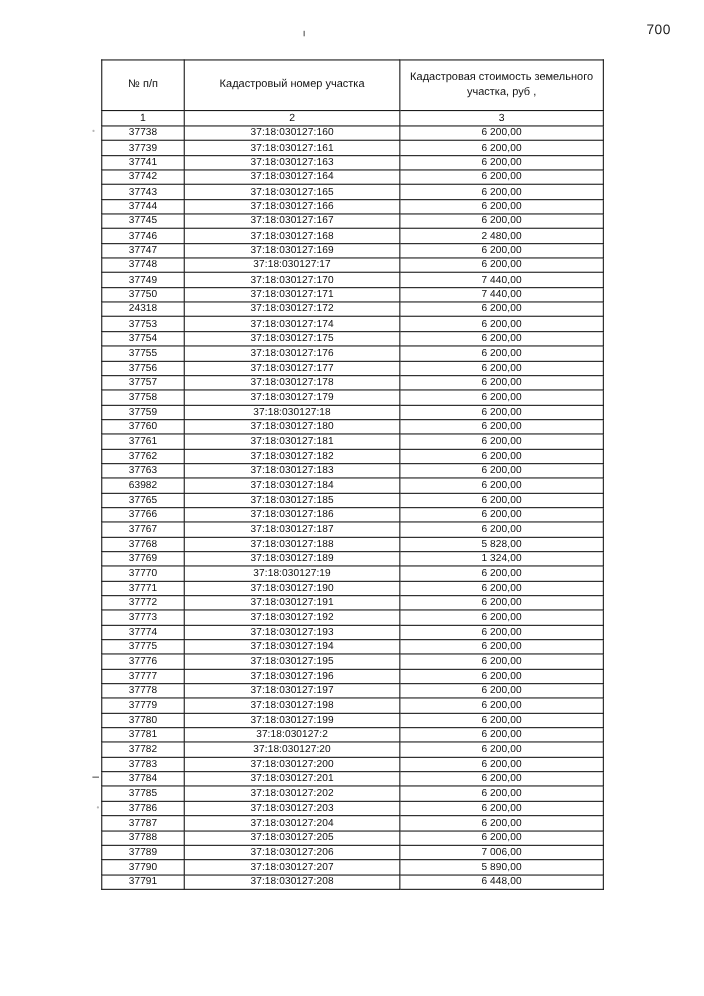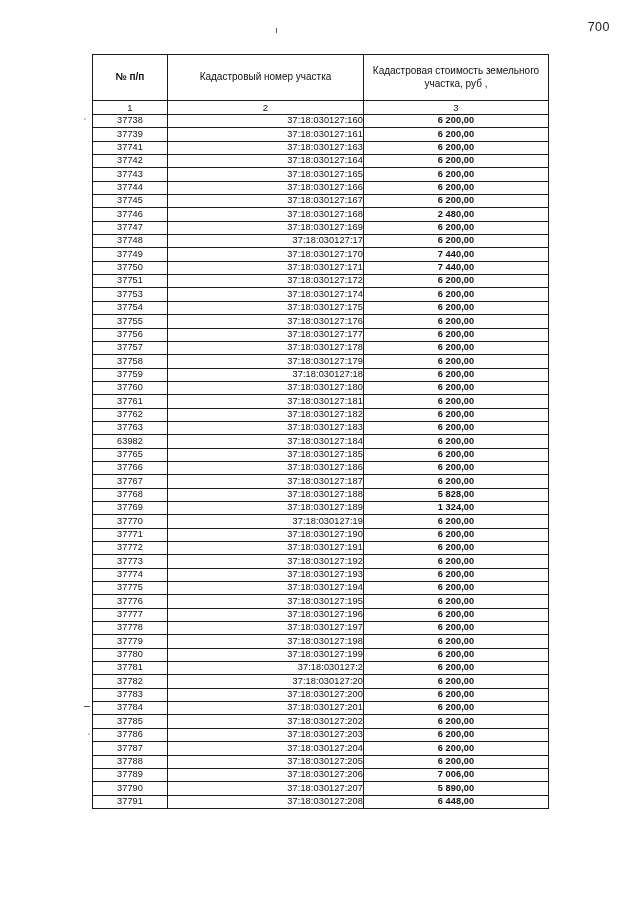--- a/index.html
+++ b/index.html
@@ -69,33 +69,33 @@
   col.c1 { width: 75px; }
   col.c2 { width: 196px; }
   col.c3 { width: 185px; }
 
   thead th.head {
     font-size: 10px;
     padding: 10px 4px;
     line-height: 1.25;
     vertical-align: middle;
   }
-  thead th.head.h1 { font-size: 10px; font-weight: bold; }
+  thead th.head.h1 { font-size: 10px; }
   thead td.numrow {
     font-size: 9.5px;
     height: 13px;
   }
   tbody td {
     height: 12.35px;
     white-space: nowrap;
     letter-spacing: 0.1px;
   }
   tbody td.col1 { font-size: 9.2px; }
-  tbody td.col2 { font-size: 9.2px; text-align: right; }
-  tbody td.col3 { font-size: 9.2px; font-weight: bold; }
+  tbody td.col2 { font-size: 9.2px; }
+  tbody td.col3 { font-size: 9.2px; }
   .speck {
     position: absolute;
     background: #6b6b6b;
     width: 2px;
     height: 2px;
     border-radius: 50%;
     opacity: 0.5;
   }
 </style>
 </head>
@@ -185,21 +185,21 @@
             <td class="col1">37749</td>
             <td class="col2">37:18:030127:170</td>
             <td class="col3">7 440,00</td>
           </tr>
           <tr>
             <td class="col1">37750</td>
             <td class="col2">37:18:030127:171</td>
             <td class="col3">7 440,00</td>
           </tr>
           <tr>
-            <td class="col1">37751</td>
+            <td class="col1">24318</td>
             <td class="col2">37:18:030127:172</td>
             <td class="col3">6 200,00</td>
           </tr>
           <tr>
             <td class="col1">37753</td>
             <td class="col2">37:18:030127:174</td>
             <td class="col3">6 200,00</td>
           </tr>
           <tr>
             <td class="col1">37754</td>

